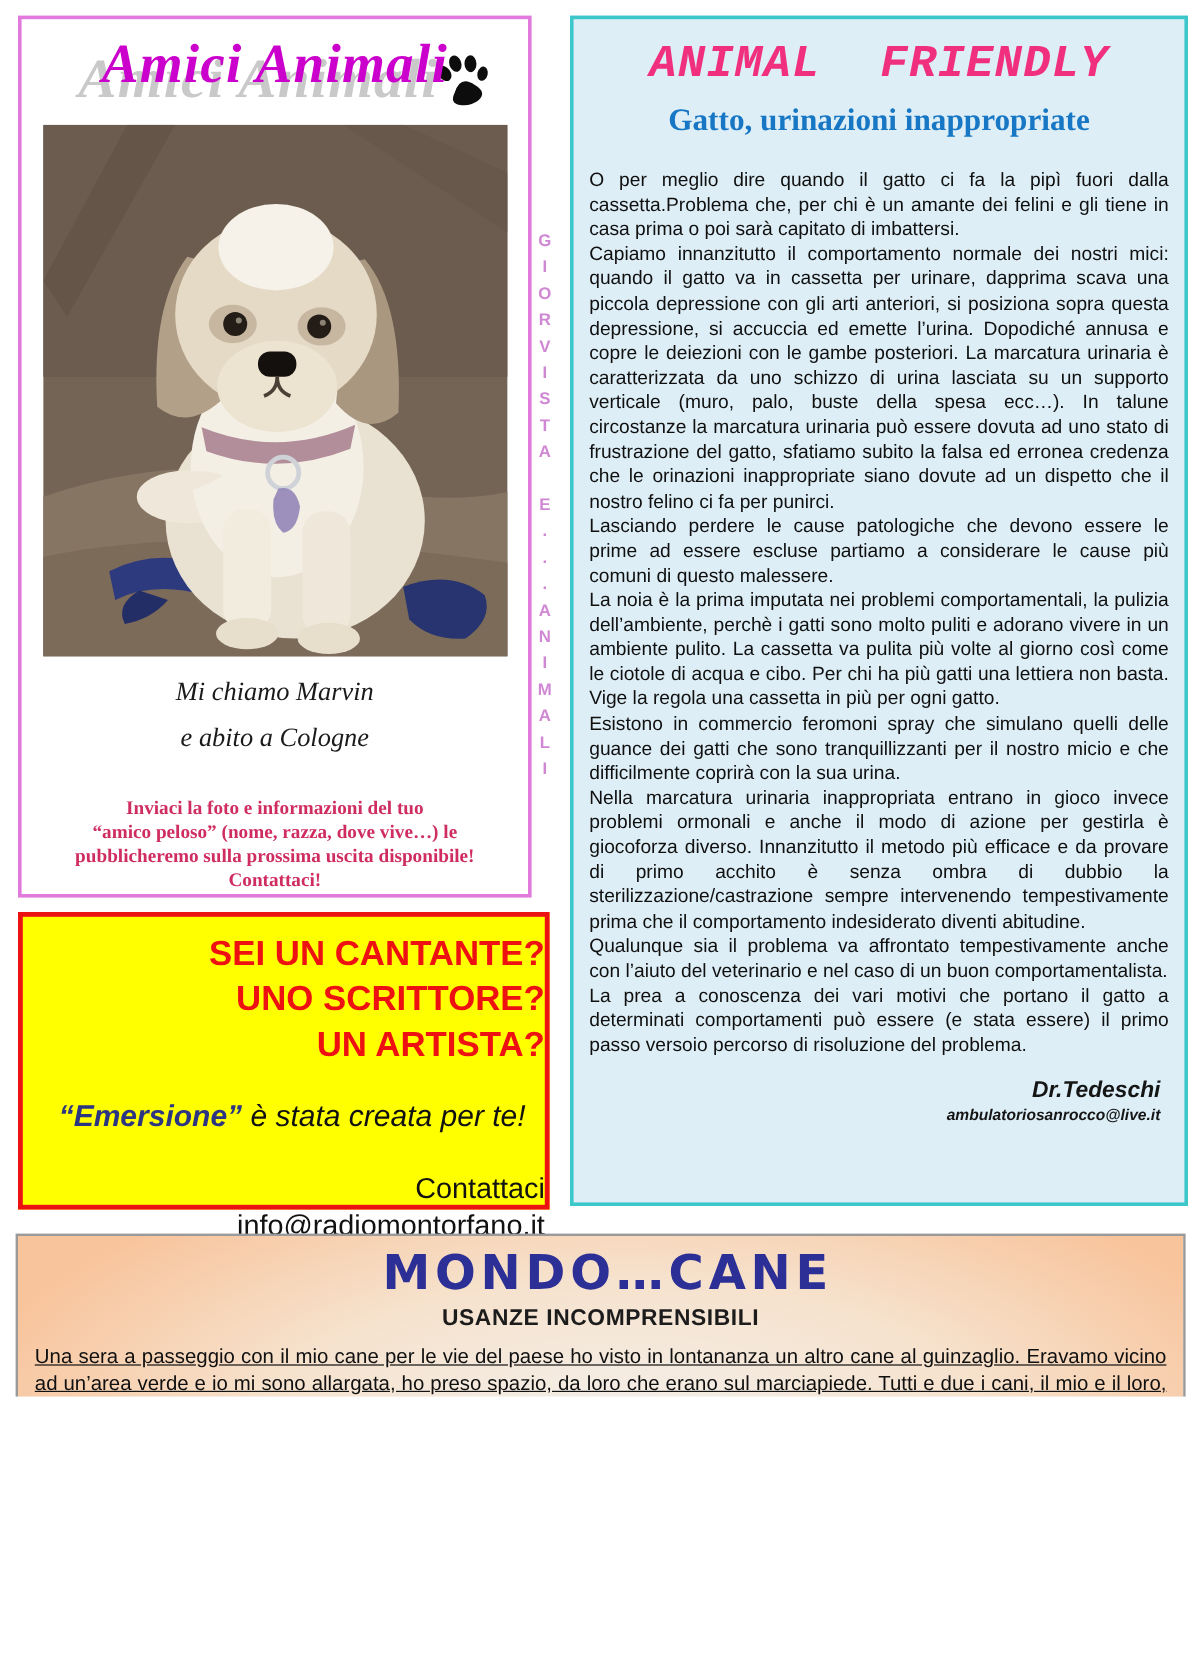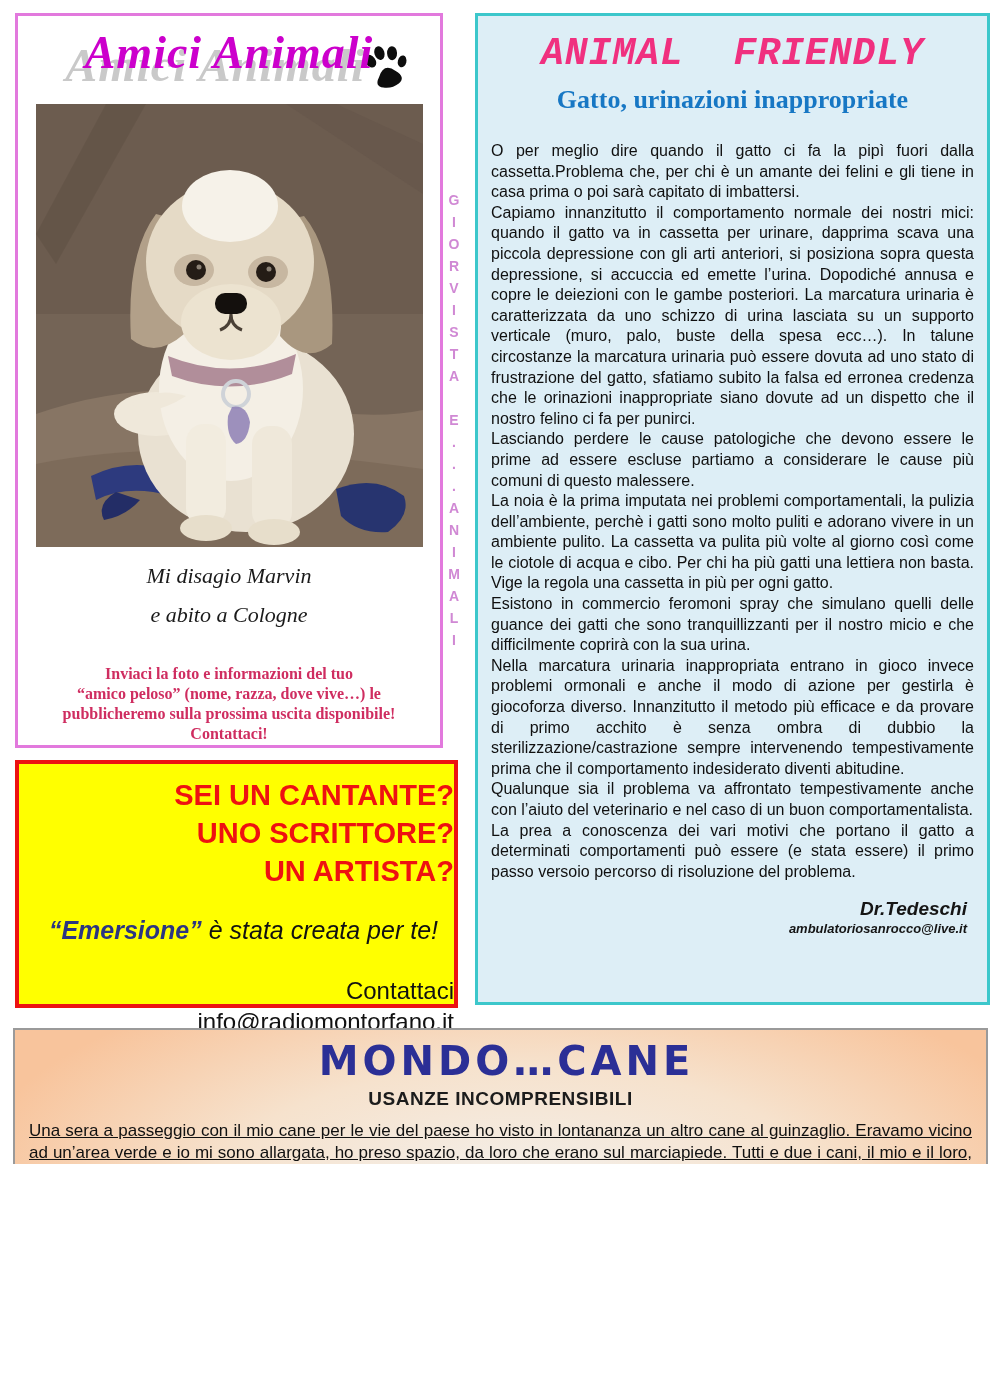--- a/index.html
+++ b/index.html
@@ -132,21 +132,21 @@
       <rect x="179" y="189" width="32" height="21" rx="10" fill="#14100d"></rect>
       <path d="M195 210 Q195 222 184 226 M195 210 Q195 222 206 226" stroke="#4a4036" stroke-width="3" fill="none"></path>
 
       <path d="M132 252 Q196 278 260 250 L256 270 Q196 294 136 272 Z" fill="#b18e9a"></path>
       <circle cx="200" cy="290" r="13" fill="none" stroke="#cfd3d8" stroke-width="4"></circle>
       <path d="M196 303 Q210 300 214 318 Q212 338 200 340 Q190 332 192 312 Z" fill="#8d7fb5" opacity="0.85"></path>
 
       <path d="M95 300 Q120 282 150 292 Q132 304 110 308 Z" fill="#efe8da"></path>
     </svg>
 
-    <p class="caption c1">Mi disagio  Marvin</p>
+    <p class="caption c1">Mi chiamo  Marvin</p>
     <p class="caption c2">e abito a Cologne</p>
 
     <div class="invite">
         <p>Inviaci la foto e informazioni del tuo</p>
         <p>“amico peloso” (nome, razza, dove vive…) le</p>
         <p>pubblicheremo sulla prossima uscita disponibile!</p>
         <p>Contattaci!</p>
       </div>
 
     <p class="invite-email"><span>Invia una e-mail  a: </span><a class="email-link">info@radiomontorfano.it</a></p>

